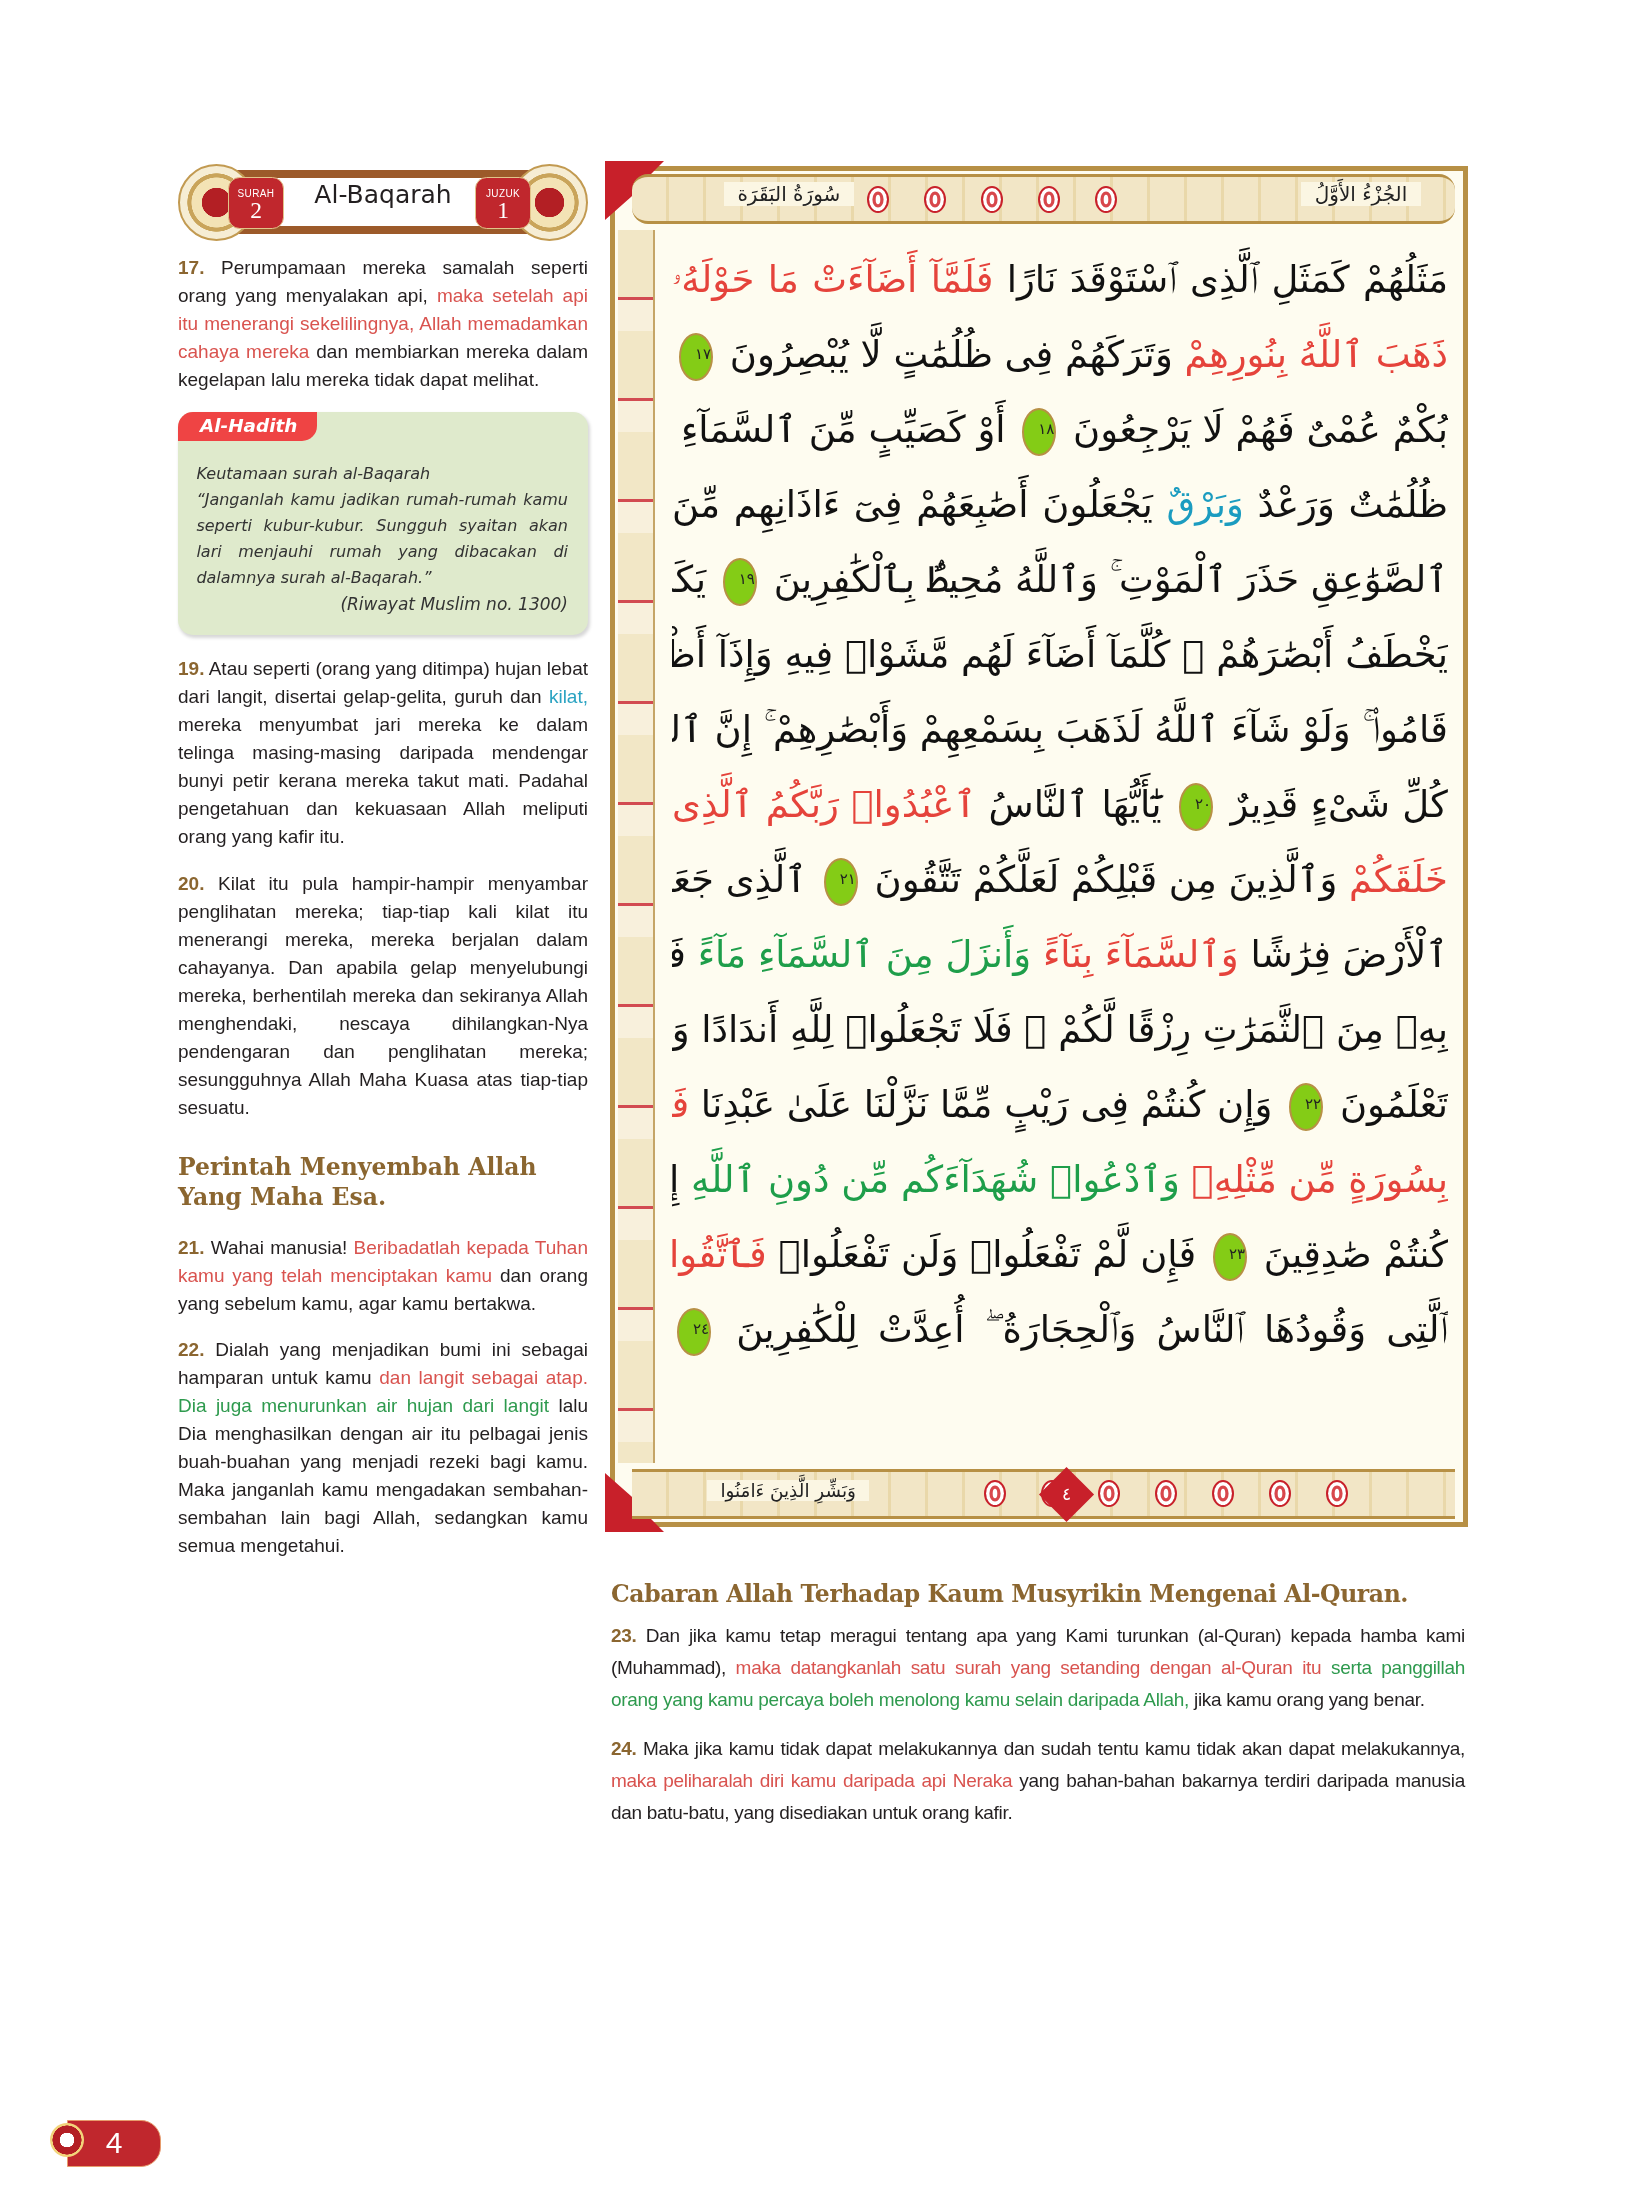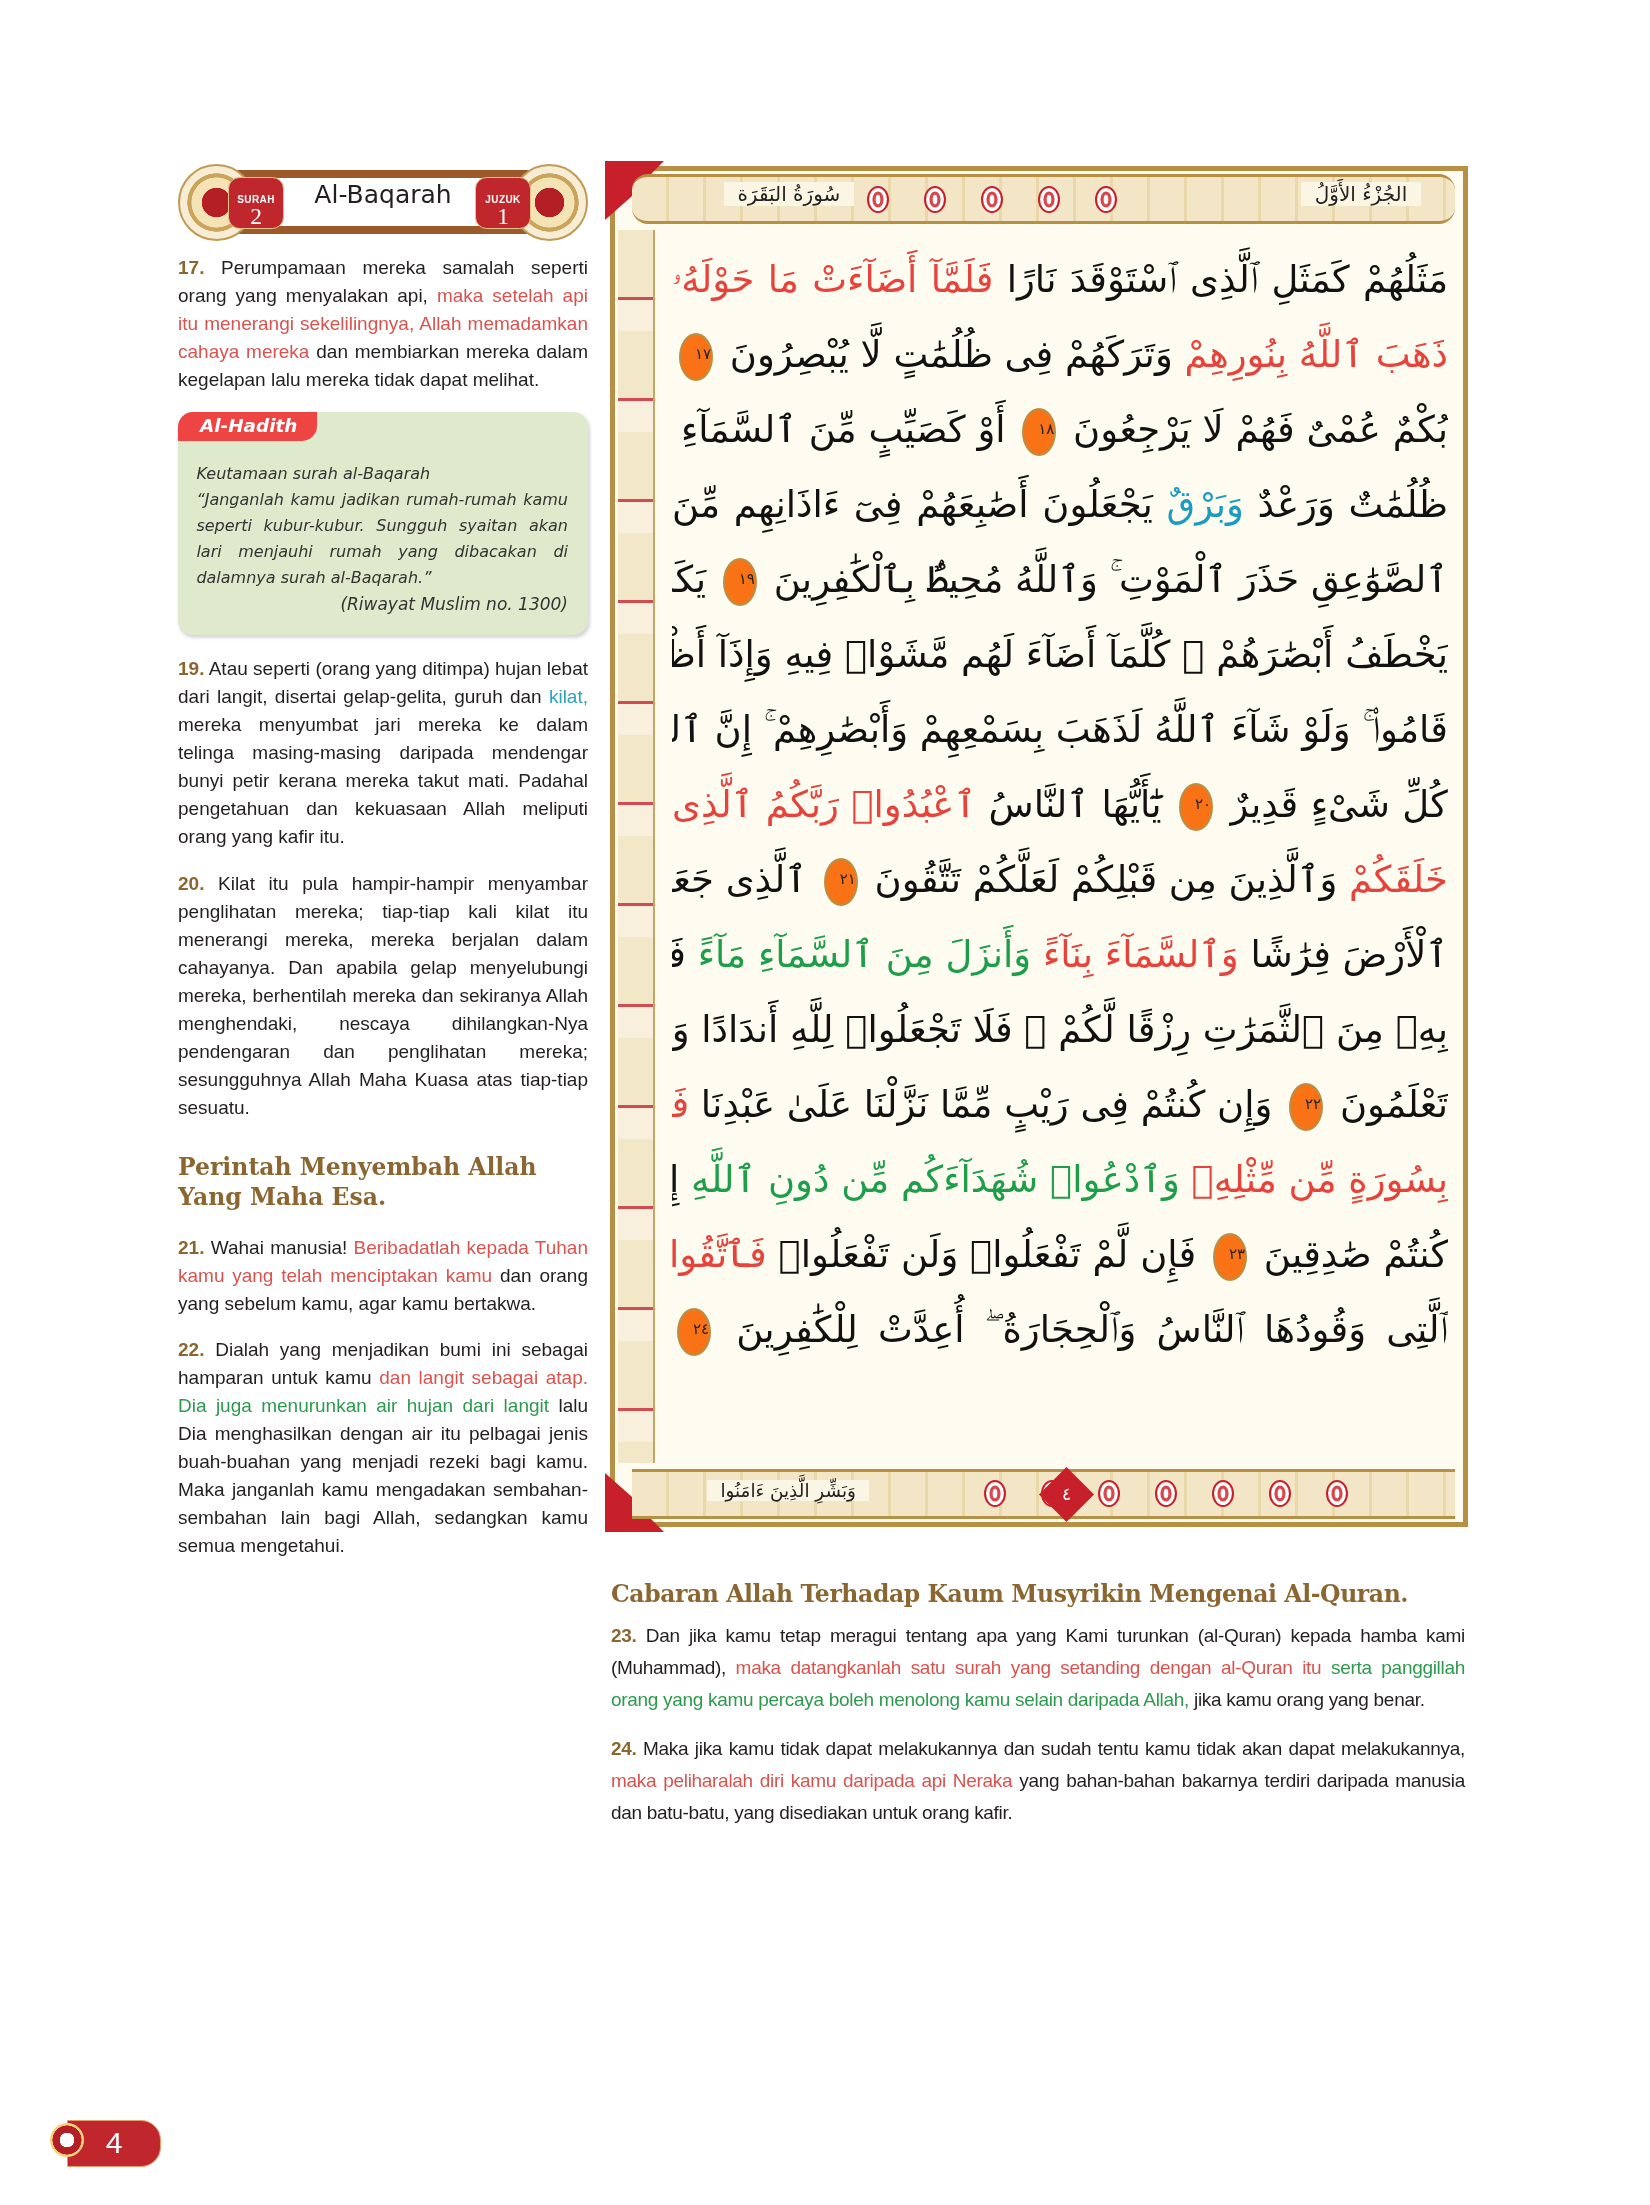--- a/index.html
+++ b/index.html
@@ -23,21 +23,21 @@
     border:2.5px solid #c29a51; box-sizing:border-box;
   }
   .banner-end.left { left:0; }
   .banner-end.right { right:0; }
   .banner-badge {
     position:absolute; top:15px; width:54px; height:50px; background:#c0272d;
     border-radius:11.7px; color:#fff; text-align:center; border:1.7px solid #e2c48a;
   }
   .banner-badge.left { left:50px; }
   .banner-badge.right { right:57px; }
-  .badge-label { font-family:"Liberation Sans", sans-serif; font-weight:bold; font-size:10px; margin-top:16px; letter-spacing:0.4px;}
+  .badge-label { font-family:"Liberation Sans", sans-serif; font-weight:normal; font-size:10px; margin-top:10px; letter-spacing:0.4px;}
   .badge-num { font-family:"Liberation Serif", serif; font-size:23.5px; line-height:23.5px; }
   .banner-title {
     position:absolute; left:109px; right:109px; top:18.4px; text-align:center;
     font-family:"DejaVu Sans", sans-serif; font-size:25px; color:#231f20;
   }
   .verse { font-size:19px; line-height:28px; margin:0 0 18.4px 0; text-align:justify; }
   .vnum { color:#8b6630; font-weight:bold; }
   .red { color:#d9534f; }
   .green { color:#2e9a4e; }
   .blue { color:#2aa3c2; }
@@ -105,21 +105,21 @@
   .quran-lines { position:absolute; left:57px; right:15px; top:71px; }
   .q-line {
     direction:rtl; text-align:justify; text-align-last:justify; font-family:"DejaVu Sans", sans-serif;
     font-size:37px; height:75px; line-height:75px; color:#111; white-space:nowrap; overflow:hidden;
   }
   .q-red { color:#e5433b; }
   .q-green { color:#1e9e4a; }
   .q-blue { color:#1b9cc0; }
   .ayah-marker {
     display:inline-block; width:30px; height:44px; border-radius:50%; vertical-align:middle;
-    background:#f97316; border:2.5px solid #b79045; font-size:15px; line-height:39px; text-align:center; color:#222;
+    background:#84cc16; border:2.5px solid #b79045; font-size:15px; line-height:39px; text-align:center; color:#222;
     margin:0 5px;
   }
 
   
   .right-col { position:absolute; left:611px; top:1580px; width:854px; }
   .right-heading { font-family:"DejaVu Serif", serif; color:#8b6630; font-size:23.5px; font-weight:bold; margin:0 0 11.7px 0; letter-spacing:-0.4px; }
   .right-verse { font-size:19px; line-height:32px; margin:0 0 17px 0; text-align:justify; letter-spacing:-0.3px; }
 
   
   .page-tab { position:absolute; left:50px; top:2115px; width:109px; height:50px; }

